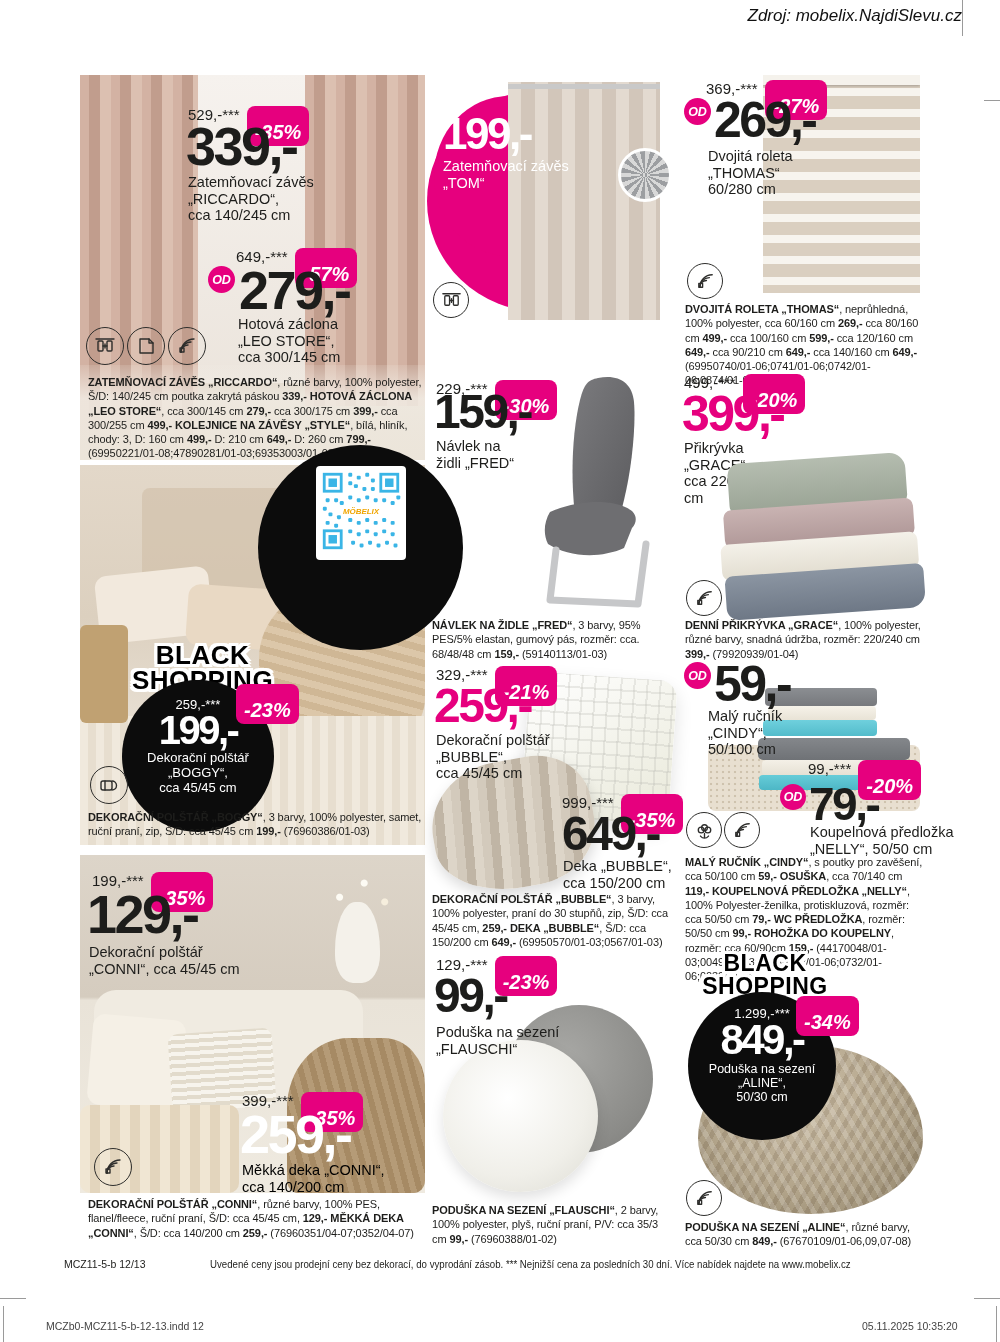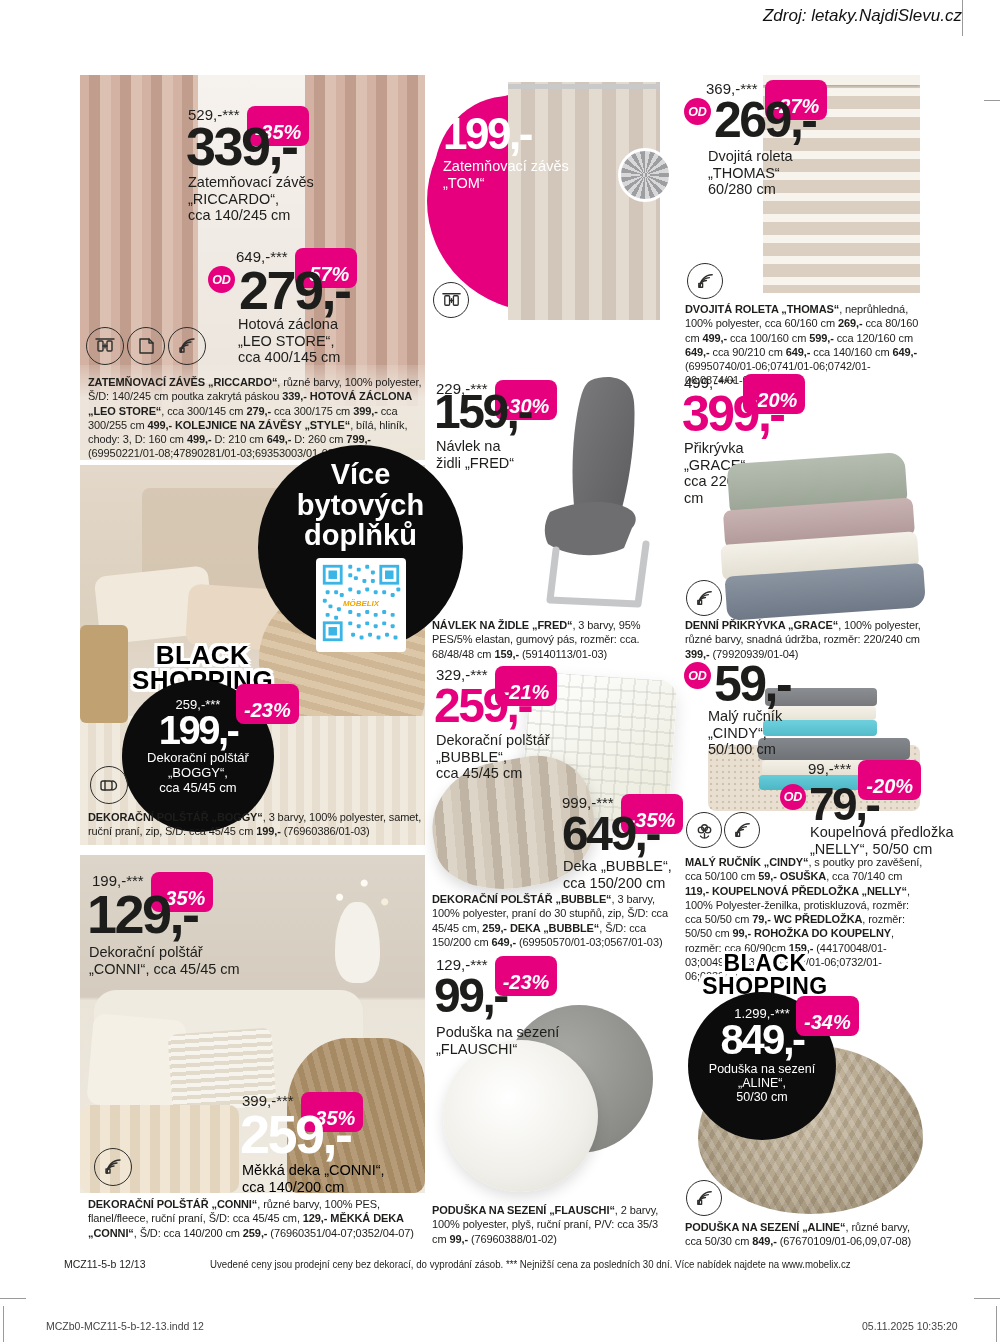--- a/index.html
+++ b/index.html
@@ -34,21 +34,21 @@
 
 <div class="page">
 
   <div class="mark" style="left:962px;top:0;width:1px;height:36px;"></div>
   <div class="mark" style="left:984px;top:100px;width:16px;height:1px;"></div>
   <div class="mark" style="left:0;top:1298px;width:26px;height:1px;"></div>
   <div class="mark" style="left:974px;top:1298px;width:26px;height:1px;"></div>
   <div class="mark" style="left:3px;top:1306px;width:1px;height:36px;"></div>
   <div class="mark" style="left:996px;top:1306px;width:1px;height:36px;"></div>
 
-  <div class="abs src" style="right:38px;top:6px;">Zdroj: letaky.NajdiSlevu.cz</div>
+  <div class="abs src" style="right:38px;top:6px;">Zdroj: mobelix.NajdiSlevu.cz</div>
 
   <div class="photo" style="left:80px;top:75px;width:345px;height:385px;background:linear-gradient(180deg,#efe7dd 0%,#e7dbcd 55%,#d9cdbd 78%,#cfc2b0 100%);">
     <div style="left:0;top:0;width:118px;height:100%;background:repeating-linear-gradient(90deg,#d3b2a3 0 9px,#c19d8d 9px 20px,#dcc0b1 20px 31px);"></div>
     <div style="left:118px;right:120px;top:0;height:80%;background:linear-gradient(180deg,#f6f2ee,#ece5dd);"></div>
     <div style="right:0;top:0;width:120px;height:86%;background:repeating-linear-gradient(90deg,#d3b2a3 0 9px,#c19d8d 9px 20px,#dcc0b1 20px 31px);"></div>
     <div style="left:0;right:0;bottom:0;height:95px;background:linear-gradient(180deg,rgba(242,237,229,0.15),rgba(242,237,229,0.85) 35%,#ece5da);"></div>
   </div>
 
   <div class="abs row" style="left:188px;top:106px;">
     <span class="oldp">529,-***</span>
@@ -62,21 +62,21 @@
   <div class="abs row" style="left:236px;top:248px;">
     <span class="oldp">649,-***</span>
     <span class="badge">-57%</span>
   </div>
   <div class="abs row" style="left:208px;top:266px;gap:4px;">
     <span class="od">OD</span>
     <span class="price p54">279,-</span>
   </div>
   <div class="abs plabel" style="left:238px;top:316px;">Hotová záclona
 „LEO STORE“,
-cca 400/145 cm</div>
+cca 300/145 cm</div>
 
   <div class="picto" style="left:86px;top:327px;">
     <svg width="24" height="24" viewBox="0 0 24 24">
         <path d="M3 5h18"></path>
         <rect x="5" y="7" width="5" height="10" rx="1"></rect>
         <rect x="14" y="7" width="5" height="10" rx="1"></rect>
         <path d="M12 10v4M10 12h4"></path>
       </svg>
   </div>
   <div class="picto" style="left:127px;top:327px;">
@@ -99,25 +99,20 @@
   <div class="photo" style="left:80px;top:465px;width:345px;height:380px;background:linear-gradient(180deg,#e3d8c9 0%,#dcd0bf 40%,#e8e0d4 70%,#efe9df 100%);">
     <div style="left:18%;top:6%;width:72%;height:30%;background:#cdbba4;opacity:.55;border-radius:8px;"></div>
     <div style="left:5%;top:28%;width:33%;height:18%;background:#f2e9dd;border-radius:12px;transform:rotate(-6deg);"></div>
     <div style="left:31%;top:32%;width:30%;height:16%;background:#e9d9c4;border-radius:12px;transform:rotate(4deg);"></div>
     <div style="right:0;top:32%;width:48%;height:42%;background:repeating-linear-gradient(15deg,#dcc7a9 0 7px,#cfb795 7px 14px);border-radius:45% 15% 30% 45%;"></div>
     <div style="left:0;bottom:0;width:100%;height:34%;background:repeating-linear-gradient(90deg,#f0e9dd 0 8px,#e7decf 8px 16px);"></div>
     <div style="left:0;top:42%;width:14%;height:26%;background:#c0a172;border-radius:6px;"></div>
   </div>
 
   <div class="bcircle" style="left:258px;top:445px;width:205px;height:205px;padding-top:14px;">
-    <div style="font-weight:bold;font-size:29px;line-height:1.06;">
-      <div>Více</div>
-      <div>bytových</div>
-      <div>doplňků</div>
-    </div>
     <div style="margin-top:7px;background:#fff;border-radius:4px;padding:4px;">
       <svg width="82" height="82" viewBox="0 0 29 29">
         <rect x="0" y="0" width="29" height="29" fill="#fff"></rect>
         <g fill="#3ab5e6">
           <rect x="1" y="1" width="7" height="7"></rect>
             <rect x="2" y="2" width="5" height="5" fill="#fff"></rect>
             <rect x="3" y="3" width="3" height="3"></rect>
           <rect x="21" y="1" width="7" height="7"></rect>
             <rect x="22" y="2" width="5" height="5" fill="#fff"></rect>
             <rect x="23" y="3" width="3" height="3"></rect>

